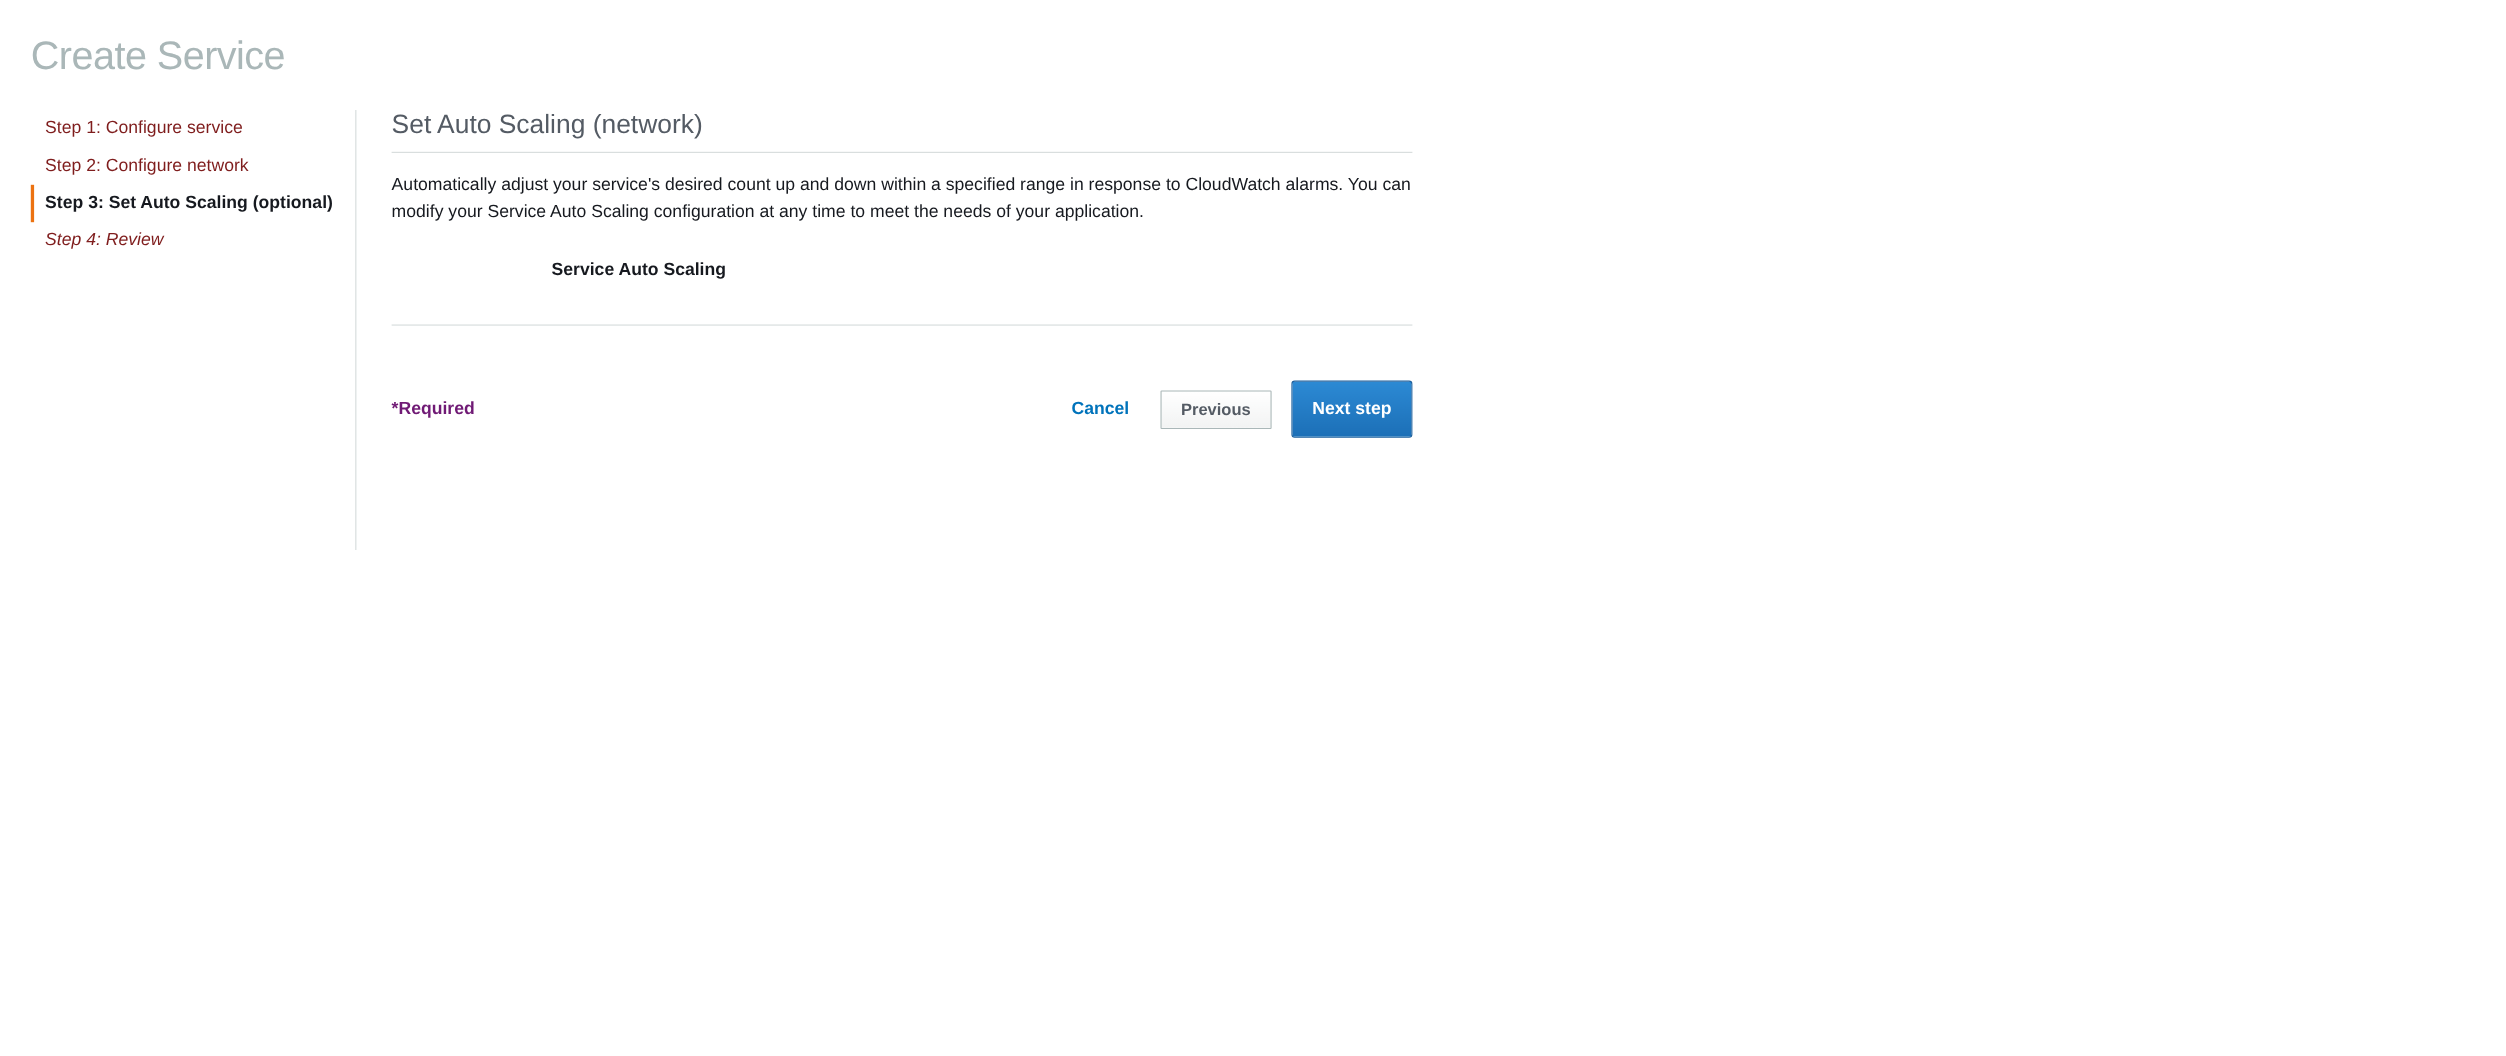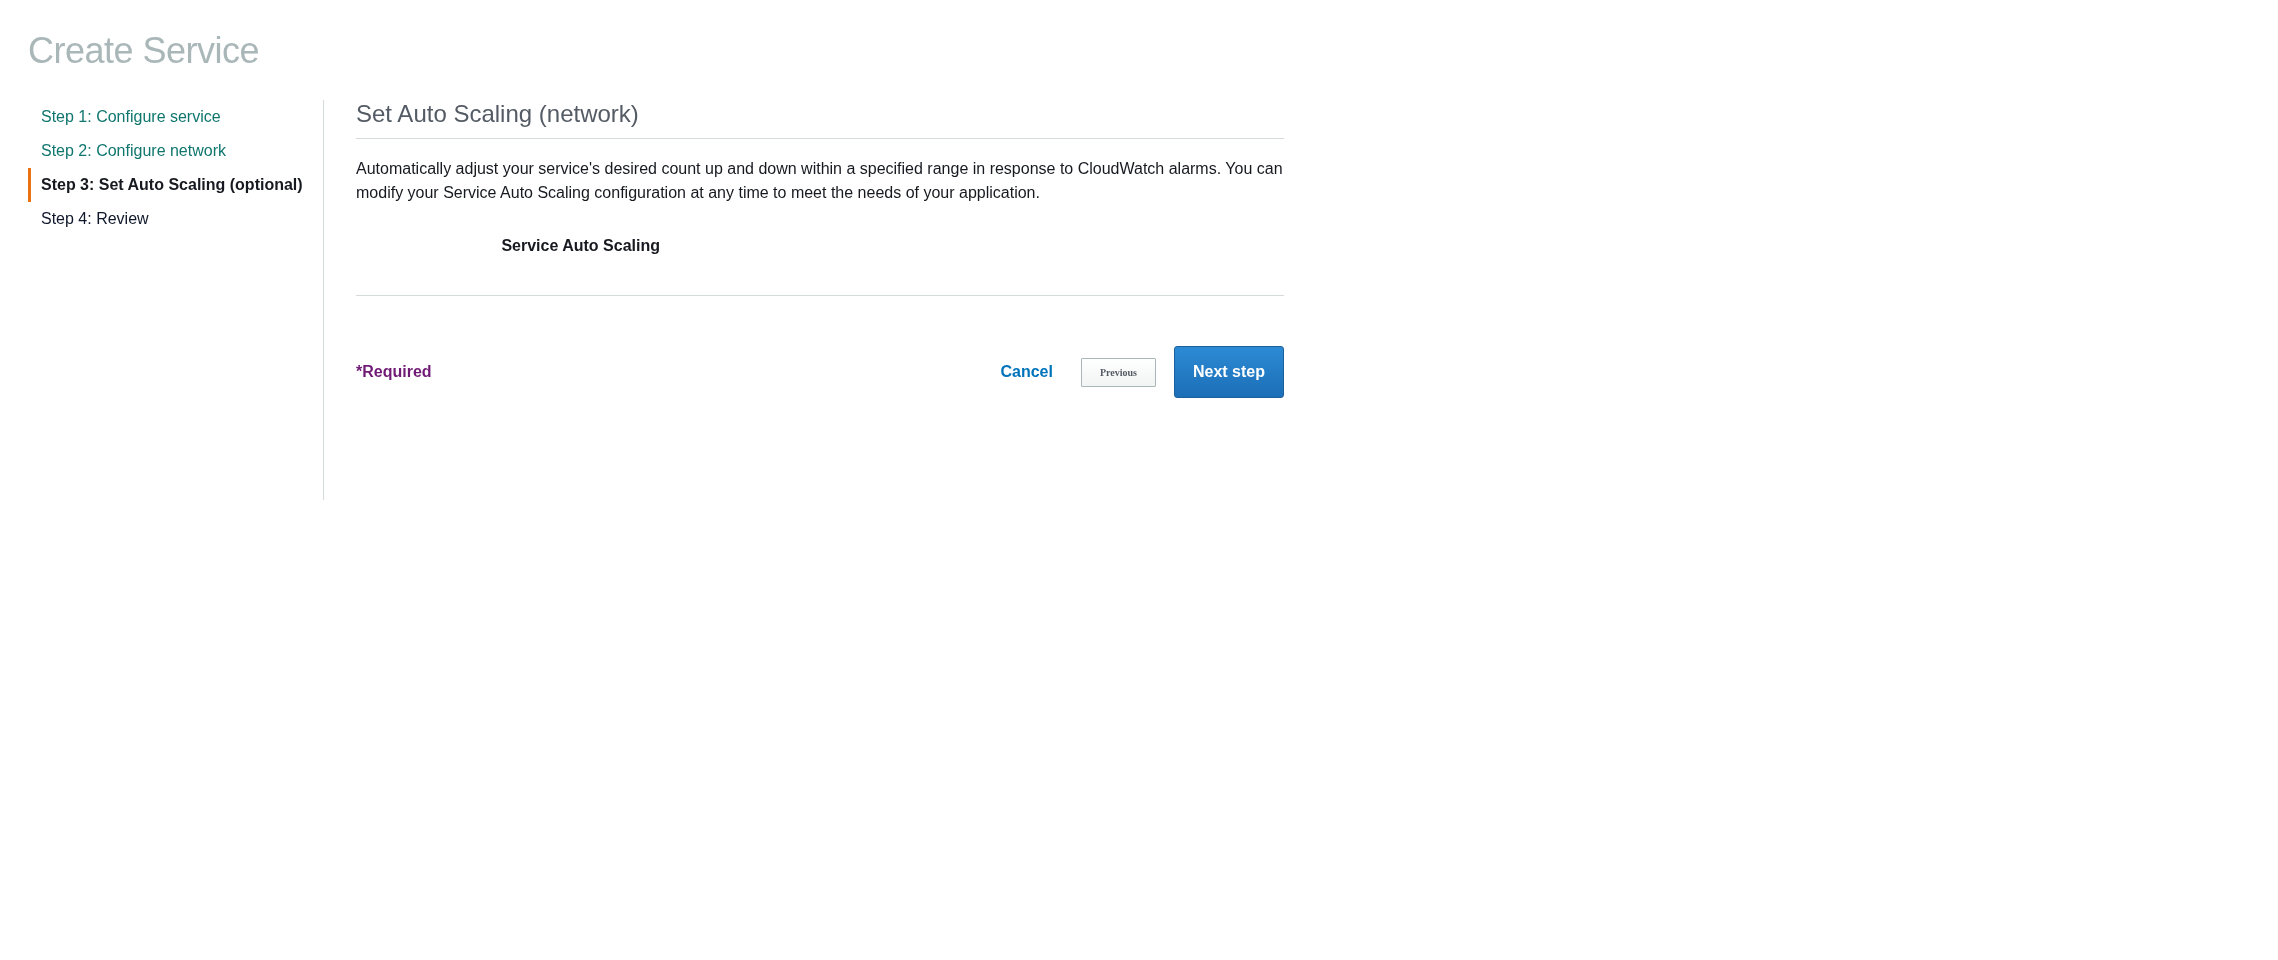--- a/index.html
+++ b/index.html
@@ -23,33 +23,34 @@
       width: 296px;
       flex: 0 0 296px;
       padding-right: 20px;
       border-right: 1px solid #d5dbdb;
       min-height: 400px;
     }
     .step-item {
       display: block;
       padding: 8px 0 8px 10px;
       font-size: 16px;
-      color: #0f766e;
+      color: #7f1d1d;
       cursor: pointer;
       border-left: 3px solid transparent;
       text-decoration: none;
     }
     .step-item.active {
       color: #16191f;
       font-weight: 700;
       border-left: 3px solid #ec7211;
     }
     .step-item.disabled {
-      color: #0f172a;
+      color: #7f1d1d;
       cursor: default;
+      font-style: italic;
     }
     .main {
       flex: 1;
       padding-left: 32px;
       max-width: 960px;
     }
     .section-title {
       font-size: 24px;
       font-weight: 400;
       color: #545b64;
@@ -141,29 +142,28 @@
     .btn-cancel {
       color: #0073bb;
       font-size: 16px;
       font-weight: 700;
       background: none;
       border: none;
       cursor: pointer;
       padding: 8px 10px;
     }
     .btn-prev {
-      font-size: 10px;
+      font-size: 15px;
       font-weight: 700;
       color: #545b64;
       background: linear-gradient(#ffffff, #f2f3f3);
       border: 1px solid #aab7b8;
       border-radius: 1px;
       padding: 8px 18px;
       cursor: pointer;
-      font-family: Liberation Serif, serif;
     }
     .btn-next {
       font-size: 16px;
       font-weight: 700;
       color: #ffffff;
       background: linear-gradient(#2c8ad4, #1c6fb7);
       border: 1px solid #1b5f9d;
       border-radius: 3px;
       padding: 16px 18px;
       cursor: pointer;

